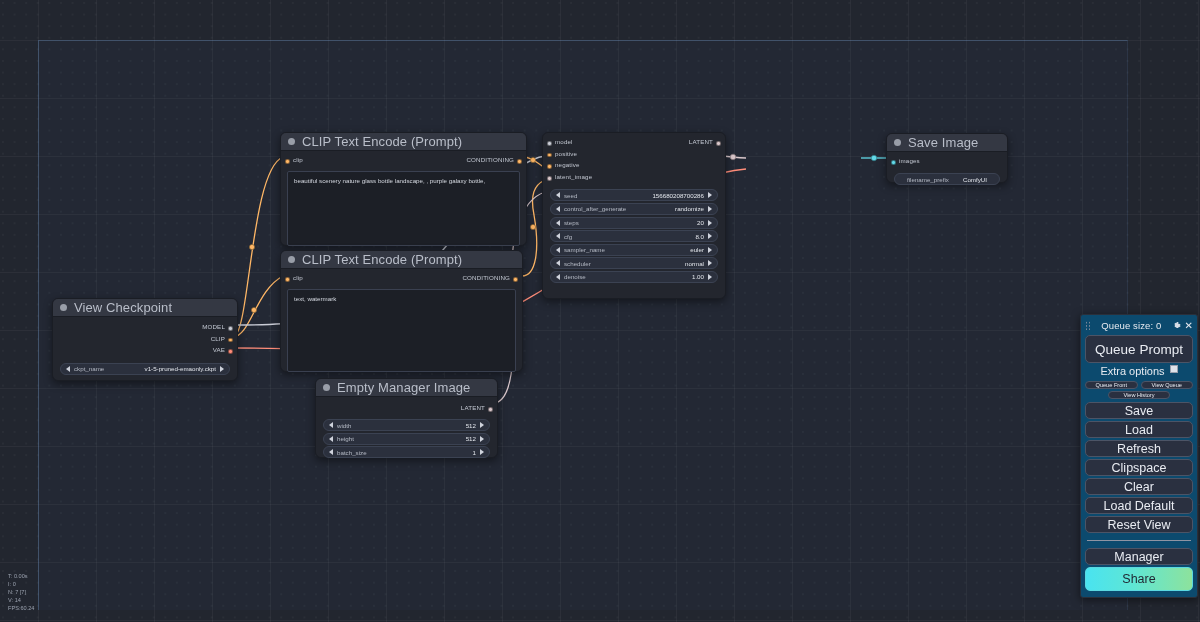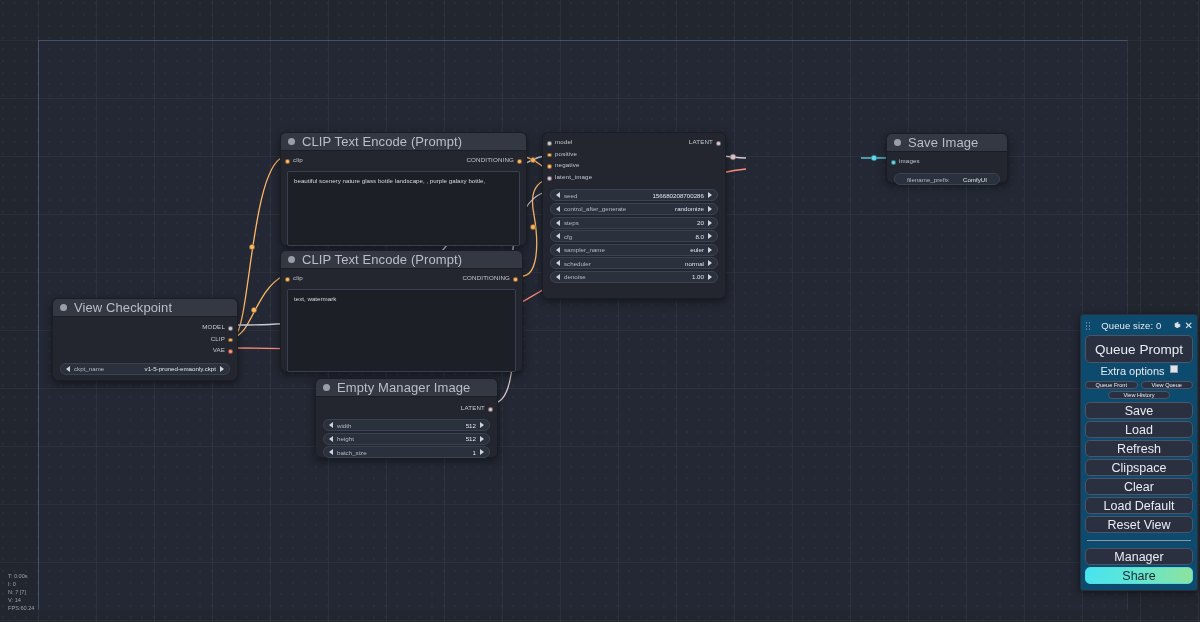--- a/index.html
+++ b/index.html
@@ -191,21 +191,21 @@
     font-size: 12.5px; height: 17px; line-height: 14px;
     margin-bottom: 2px;
   }
   .menu-sep {
     height: 1px; background: #8e94a3;
     margin: 7px 2px 7px 2px;
   }
   .btn-share {
     background: linear-gradient(to right, #49e3f0 0%, #5fe6d4 45%, #8de29c 100%);
     color: #1f2530; border-color: #5ad8e0;
-    font-size: 12.5px; height: 17px; line-height: 14px;
+    font-size: 12.5px; height: 24px; line-height: 14px;
   }
 
   
   .stats {
     position: absolute; left: 8px; top: 572px;
     color: #9aa1ae; font-size: 5.6px; line-height: 8px;
     font-family: "Liberation Sans", sans-serif;
   }
 </style>
 </head>

